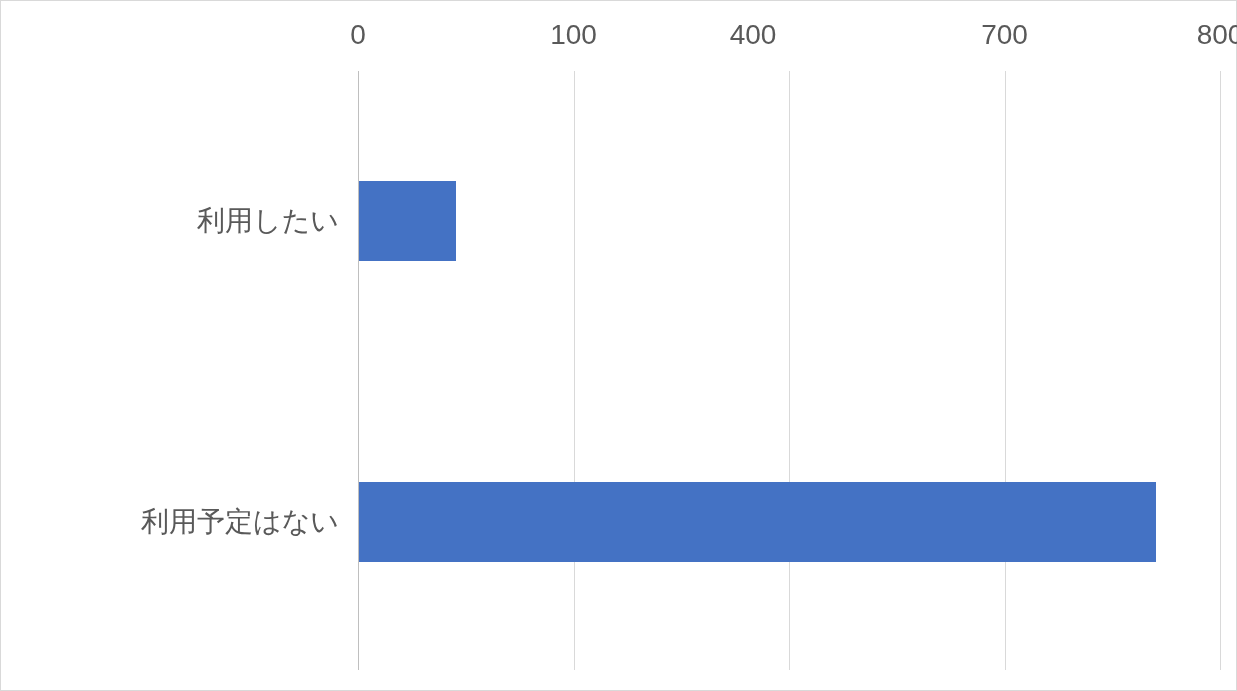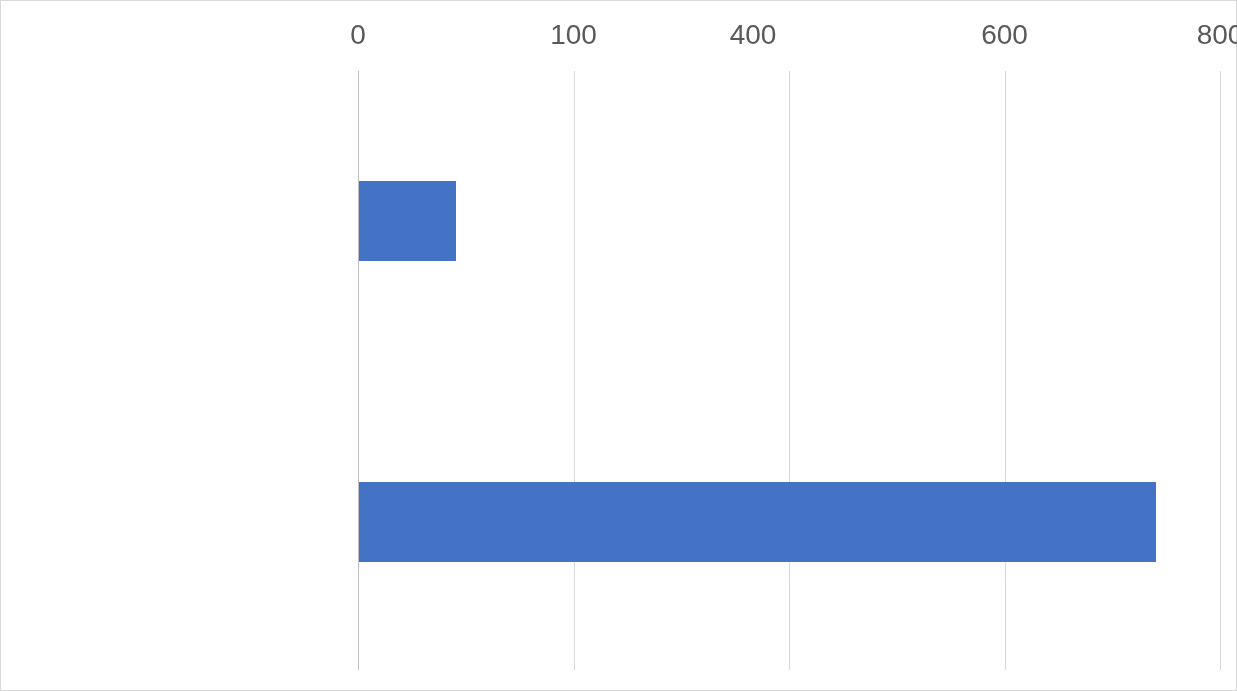--- a/index.html
+++ b/index.html
@@ -67,24 +67,28 @@
 </style>
 </head>
 <body>
 
 <div class="chart-frame">
 
   <div id="axis-ticks-container">
       <div class="axis-tick-label" style="left: 357px;">0</div>
       <div class="axis-tick-label" style="left: 572.5px;">100</div>
       <div class="axis-tick-label" style="left: 752px;">400</div>
-      <div class="axis-tick-label" style="left: 1003.5px;">600</div>
+      <div class="axis-tick-label" style="left: 1003.5px;">700</div>
       <div class="axis-tick-label" style="left: 1219px;">800</div>
     </div>
 
+  <div class="cat-label-area">
+    <div class="cat-label" id="cat-label-0" style="top: 220.25px;">利用したい</div>
+    <div class="cat-label" id="cat-label-1" style="top: 520.75px;">利用予定はない</div>
+  </div>
 
   <div class="plot-area" id="plot-area">
       <div class="gridline axis-line" style="left: 0px;"></div>
       <div class="gridline" style="left: 215.5px;"></div>
       <div class="gridline" style="left: 431px;"></div>
       <div class="gridline" style="left: 646.5px;"></div>
       <div class="gridline" style="left: 862px;"></div>
       <div class="bar" style="top: 150.25px; width: 96.975px; background: rgb(68, 114, 196);"></div>
       <div class="bar" style="top: 450.75px; width: 797.35px; background: rgb(68, 114, 196);"></div>
     </div>

